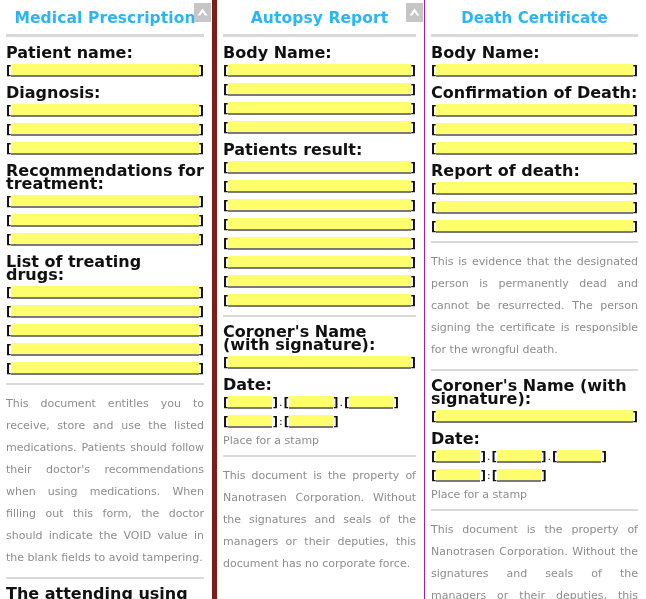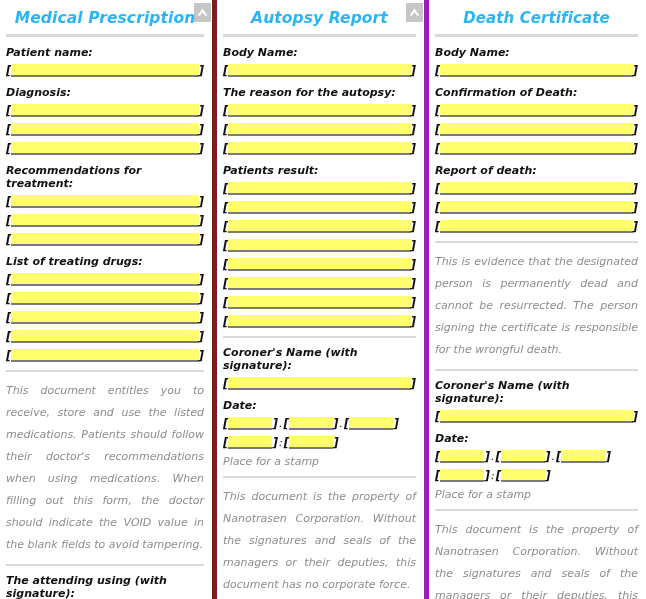--- a/index.html
+++ b/index.html
@@ -13,32 +13,31 @@
     font-family: "DejaVu Sans", "Liberation Sans", sans-serif;
     font-size: 11px;
     color: #111111;
     overflow: hidden;
   }
   .page {
     display: flex;
     width: 646px;
     height: 492px;
     align-items: flex-start;
-    font-style: italic;
   }
   .column {
     position: relative;
     box-sizing: border-box;
     padding: 4px 8px 0 6px;
     height: 599px;
     overflow: hidden;
   }
   .col-1 { width: 212px; }
   .col-2 { width: 212px; border-left: 5px solid #7f1d1d; }
-  .col-3 { width: 222px; border-left: 5px solid #a21caf; }
+  .col-3 { width: 222px; border-left: 1px solid #a21caf; }
 
   .scroll-arrow {
     position: absolute;
     top: 3px;
     width: 17px;
     height: 19px;
     background: #c6c6c6;
     cursor: pointer;
   }
   .scroll-arrow.right-edge { right: 1px; }
@@ -62,21 +61,21 @@
     margin: 7px 0 9px 0;
     height: 0;
   }
   hr.rule.thin {
     border-top: 2px solid #d9d9d9;
     margin: 8px 0 8px 0;
   }
 
   .field-label {
     font-weight: bold;
-    font-size: 11px;
+    font-size: 16px;
     color: #111111;
     margin: 0 0 5px 0;
     line-height: 13px;
   }
   .spacer-label { margin-top: 9px; }
 
   .field-row {
     display: flex;
     align-items: center;
     margin-bottom: 6px;
@@ -234,21 +233,20 @@
         </svg>
       </div>
       <div class="doc-title">Autopsy Report</div>
       <hr class="rule">
       <div class="field-label">Body Name:</div>
       <div class="field-row">
         <span class="brk">[</span>
         <span class="blank full"></span>
         <span class="brk">]</span>
       </div>
-      <div class="field-label spacer-label">The reason for the autopsy:</div>
       <div class="field-row">
         <span class="brk">[</span>
         <span class="blank full"></span>
         <span class="brk">]</span>
       </div>
       <div class="field-row">
         <span class="brk">[</span>
         <span class="blank full"></span>
         <span class="brk">]</span>
       </div>

